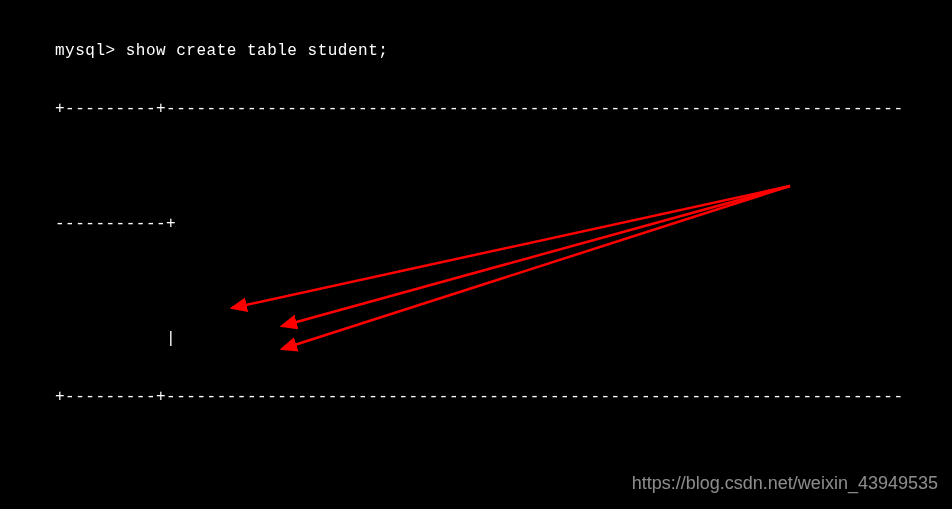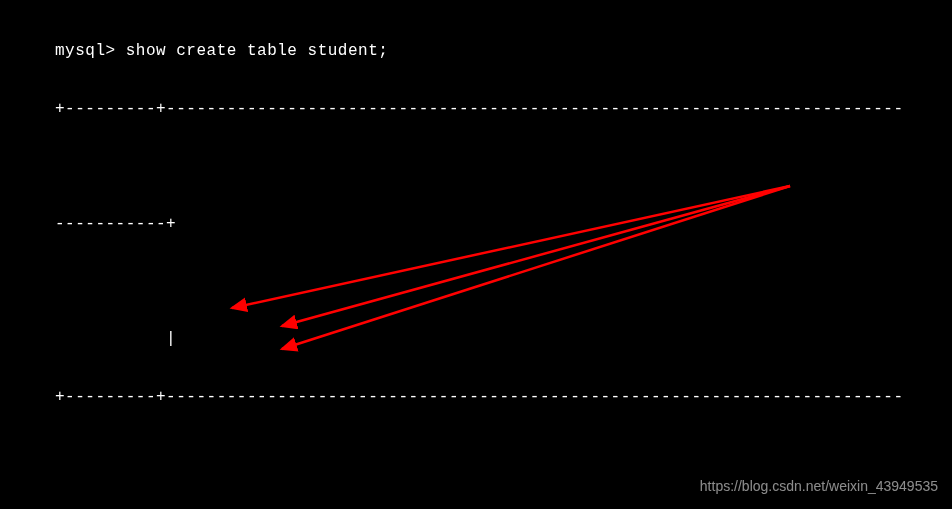--- a/index.html
+++ b/index.html
@@ -26,21 +26,21 @@
     .line {
       min-height: 19px;
       padding-left: 47px;
     }
     .watermark {
       position: absolute;
       bottom: 14px;
       right: 14px;
       color: rgba(255,255,255,0.55);
       font-family: Arial, sans-serif;
-      font-size: 14px;
+      font-size: 18px;
       letter-spacing: 0;
     }
     .arrows {
       position: absolute;
       top: 0;
       left: 0;
       width: 952px;
       height: 509px;
       pointer-events: none;
     }

